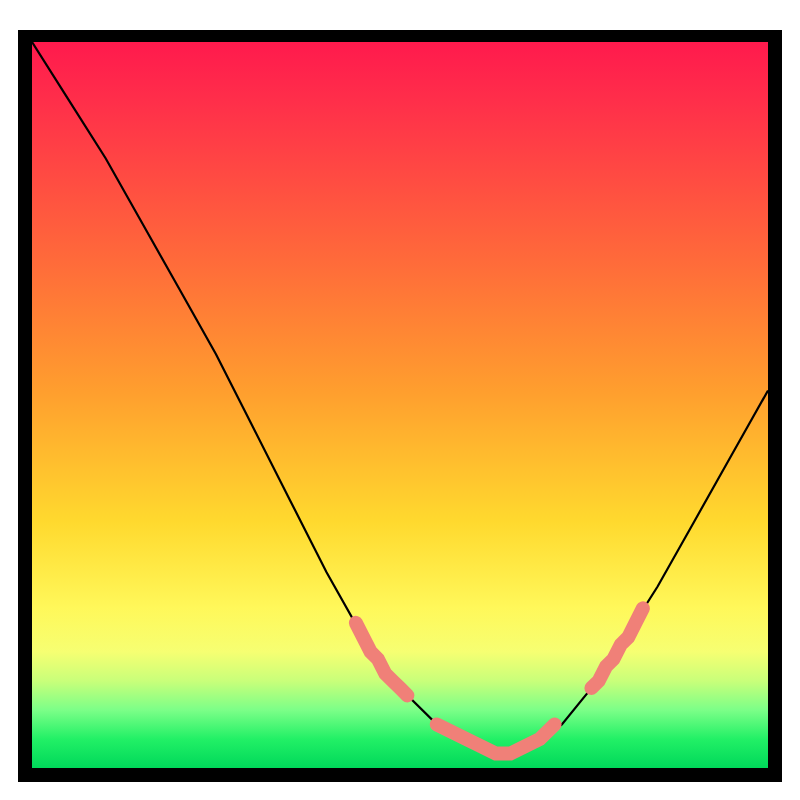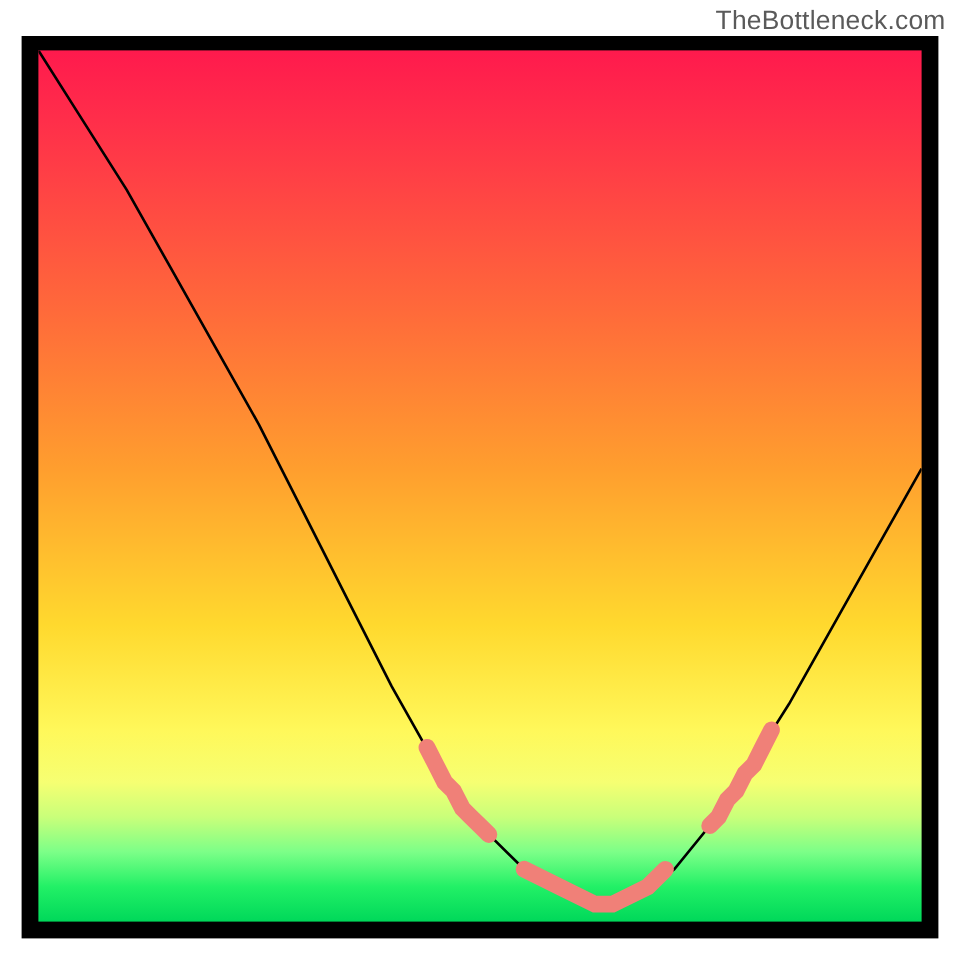--- a/index.html
+++ b/index.html
@@ -71,21 +71,20 @@
     fill: none;
     stroke: #f08078;
     stroke-width: 14;
     stroke-linecap: round;
   }
 </style>
 </head>
 <body>
 
 <div class="stage">
-  <div class="watermark">TheBottleneck.com</div>
 
   <div class="frame">
     <div class="plot">
       <svg class="overlay" viewBox="0 0 736 726" preserveAspectRatio="none">
         <path id="main-curve" class="curve" d="M0.0 0.0 L36.8 58.1 L73.6 116.2 L110.4 181.5 L147.2 246.8 L184.0 312.2 L220.8 384.8 L257.6 457.4 L294.4 530.0 L331.2 595.3 L368.0 646.1 L404.8 682.4 L426.9 697.0 L441.6 704.2 L463.7 711.5 L478.4 711.5 L500.5 704.2 L529.9 682.4 L559.4 646.1 L588.8 602.6 L625.6 544.5 L662.4 479.2 L699.2 413.8 L736.0 348.5"></path>
         <g id="hl-group">
             <path class="hl" d="M323.8 580.8 L331.2 595.3 L338.6 609.8 L345.9 617.1 L353.3 631.6 L360.6 638.9 L368.0 646.1 L375.4 653.4"></path>
             <path class="hl" d="M404.8 682.4 L419.5 689.7 L434.2 697.0 L449.0 704.2 L463.7 711.5 L478.4 711.5 L493.1 704.2 L507.8 697.0 L522.6 682.4"></path>
             <path class="hl" d="M559.4 646.1 L566.7 638.9 L574.1 624.4 L581.4 617.1 L588.8 602.6 L596.2 595.3 L603.5 580.8 L610.9 566.3"></path>
           </g>

